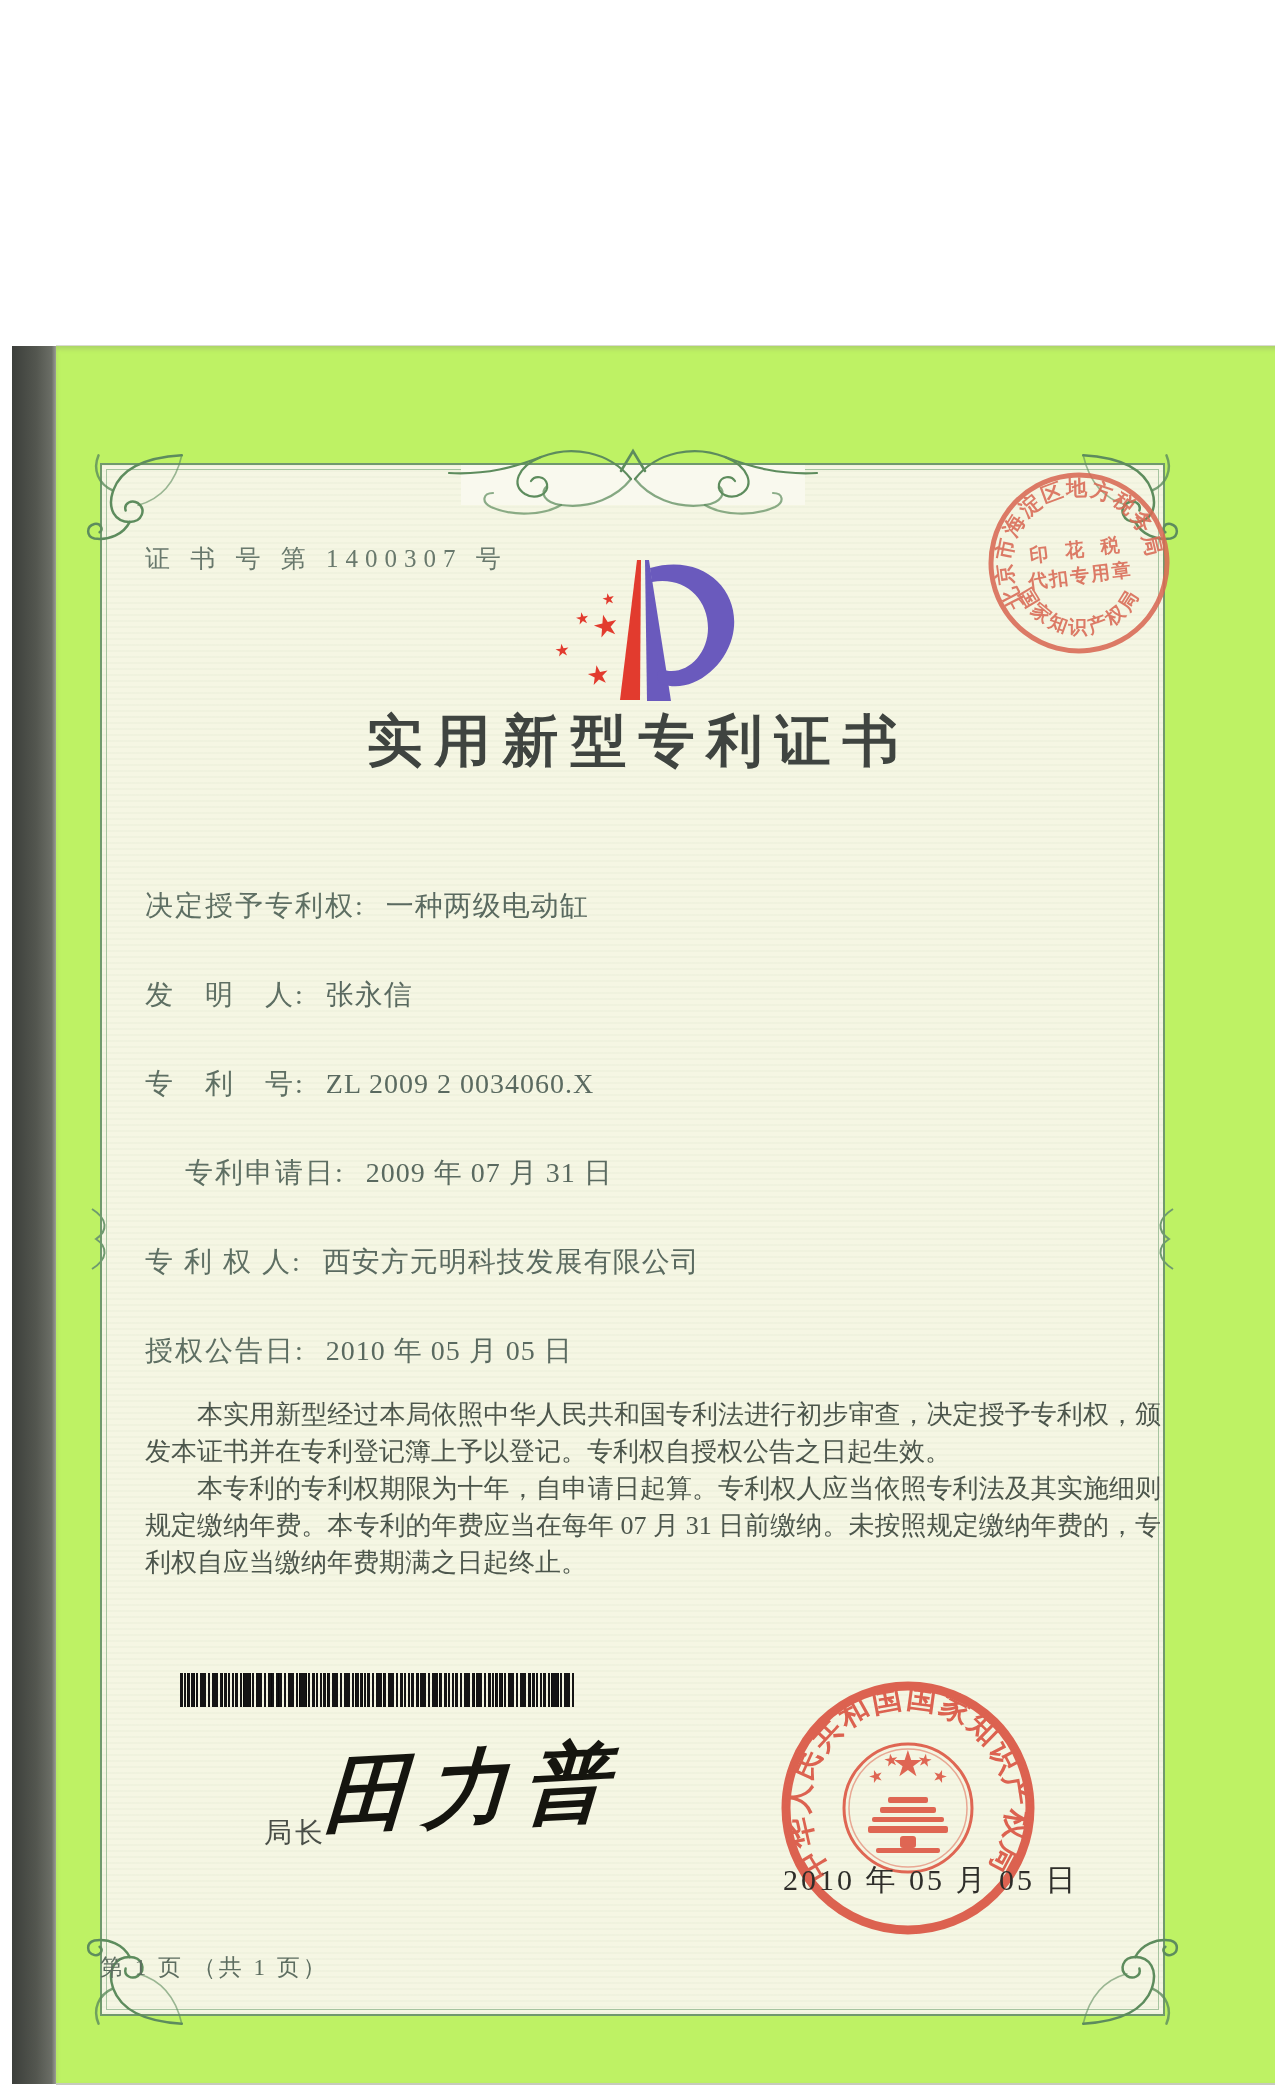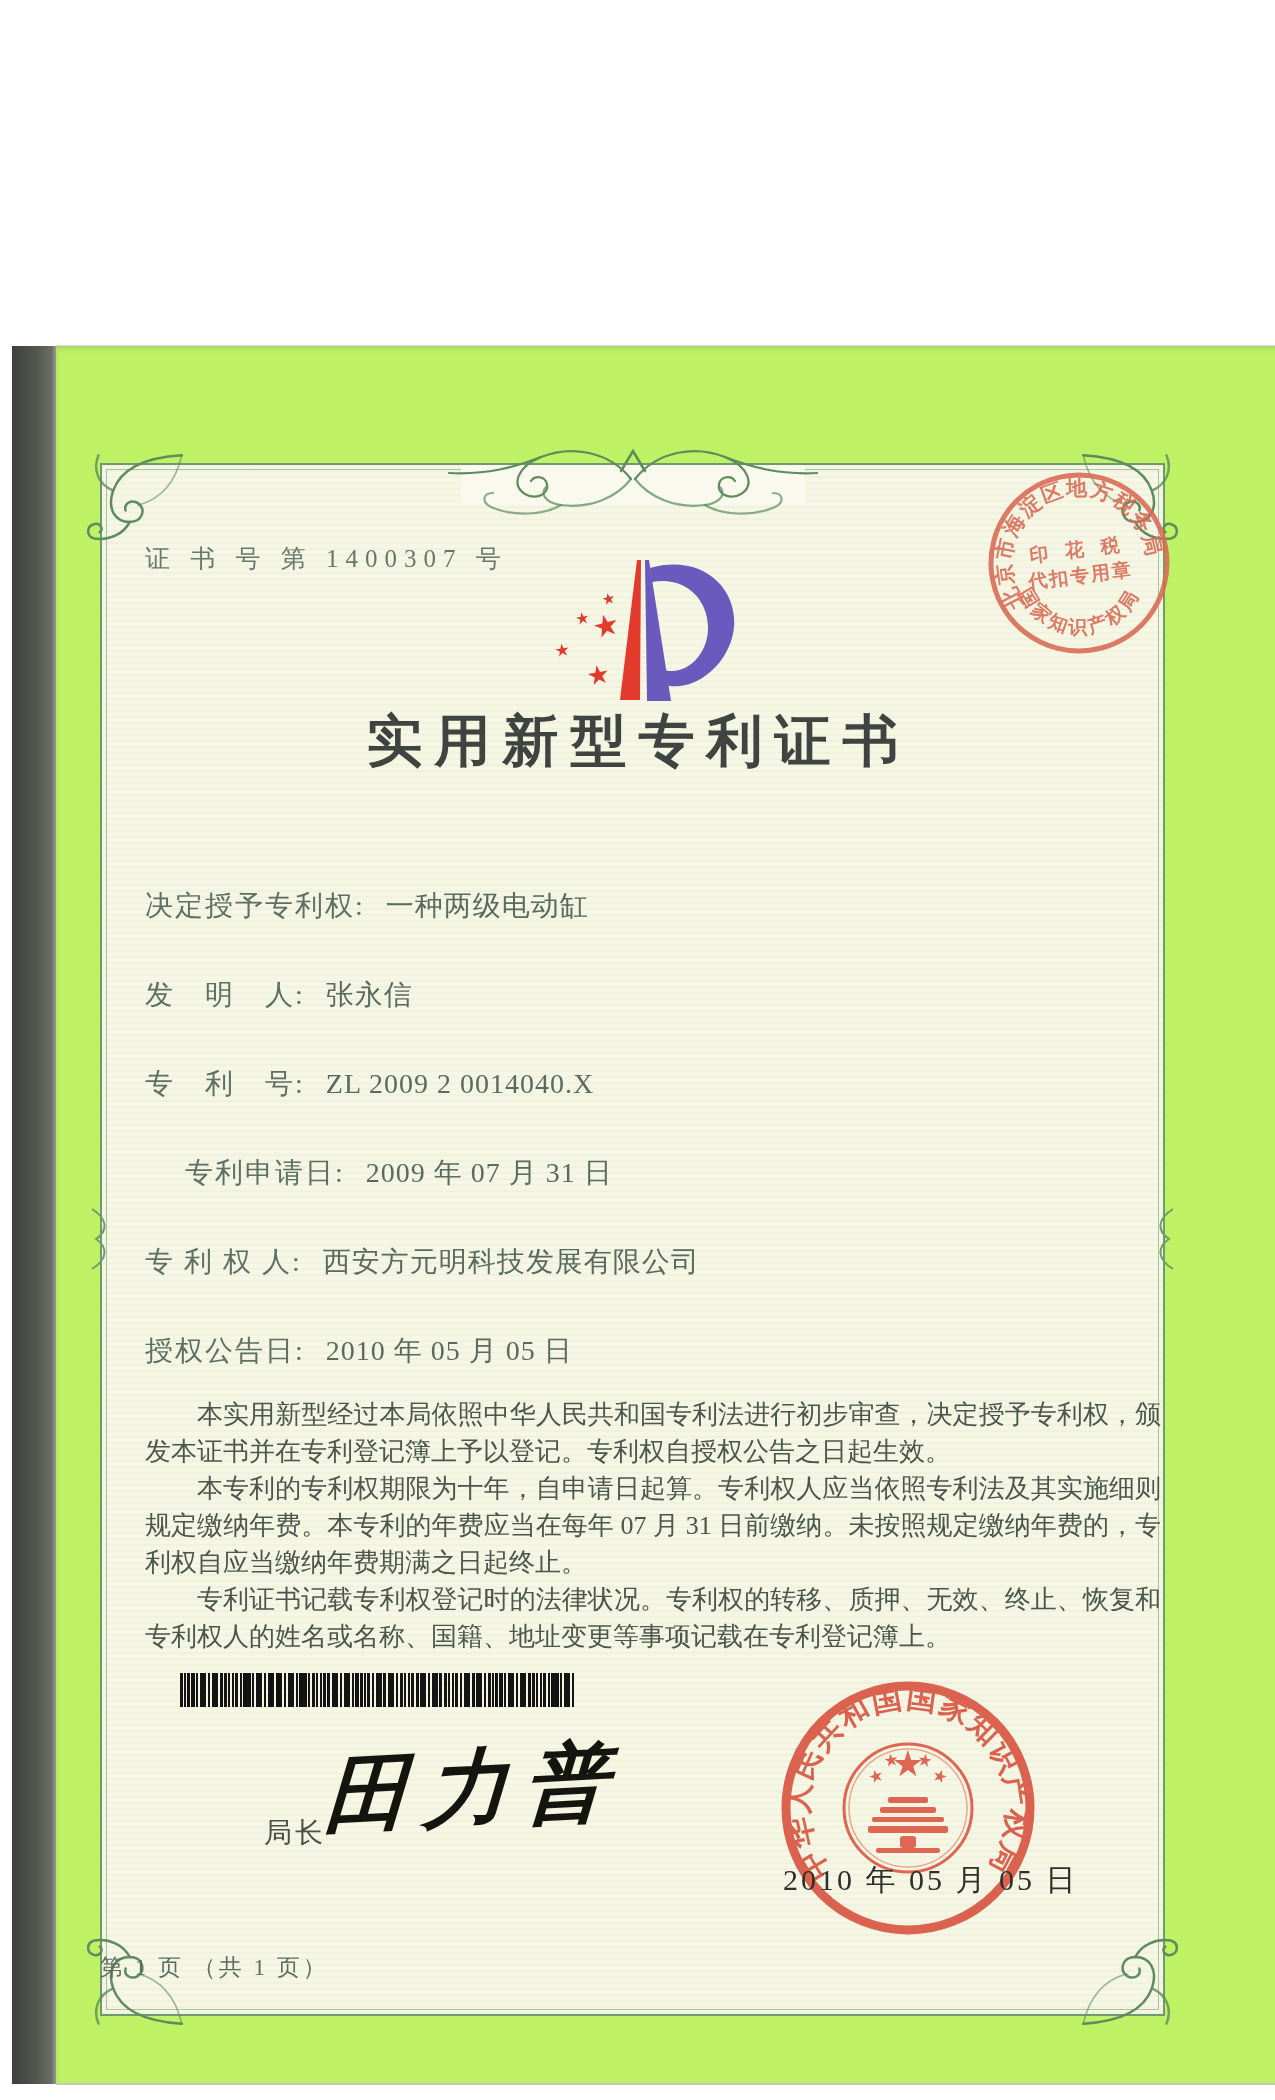--- a/index.html
+++ b/index.html
@@ -169,40 +169,39 @@
       <div class="field-row fr0">
         <span class="lbl">决定授予专利权:</span>
         <span class="val">一种两级电动缸</span>
       </div>
       <div class="field-row fr1">
         <span class="lbl">发　明　人:</span>
         <span class="val">张永信</span>
       </div>
       <div class="field-row fr2">
         <span class="lbl">专　利　号:</span>
-        <span class="val">ZL 2009 2 0014040.X</span>
+        <span class="val">ZL 2009 2 0034060.X</span>
       </div>
       <div class="field-row fr3">
         <span class="lbl">专利申请日:</span>
         <span class="val">2009 年 07 月 31 日</span>
       </div>
       <div class="field-row fr4">
         <span class="lbl">专 利 权 人:</span>
         <span class="val">西安方元明科技发展有限公司</span>
       </div>
       <div class="field-row fr5">
         <span class="lbl">授权公告日:</span>
         <span class="val">2010 年 05 月 05 日</span>
       </div>
     </div>
 
     <div class="body-text">
       <p>本实用新型经过本局依照中华人民共和国专利法进行初步审查，决定授予专利权，颁发本证书并在专利登记簿上予以登记。专利权自授权公告之日起生效。</p>
       <p>本专利的专利权期限为十年，自申请日起算。专利权人应当依照专利法及其实施细则规定缴纳年费。本专利的年费应当在每年 07 月 31 日前缴纳。未按照规定缴纳年费的，专利权自应当缴纳年费期满之日起终止。</p>
-      <p>专利证书记载专利权登记时的法律状况。专利权的转移、质押、无效、终止、恢复和专利权人的姓名或名称、国籍、地址变更等事项记载在专利登记簿上。</p>
     </div>
 
     <div class="barcode"></div>
 
     <div class="signer-title">局长</div>
     <div class="signature">田力普</div>
 
     <div class="page-footer">第 1 页 （共 1 页）</div>
 
     <svg class="seal" viewBox="0 0 258 258">

